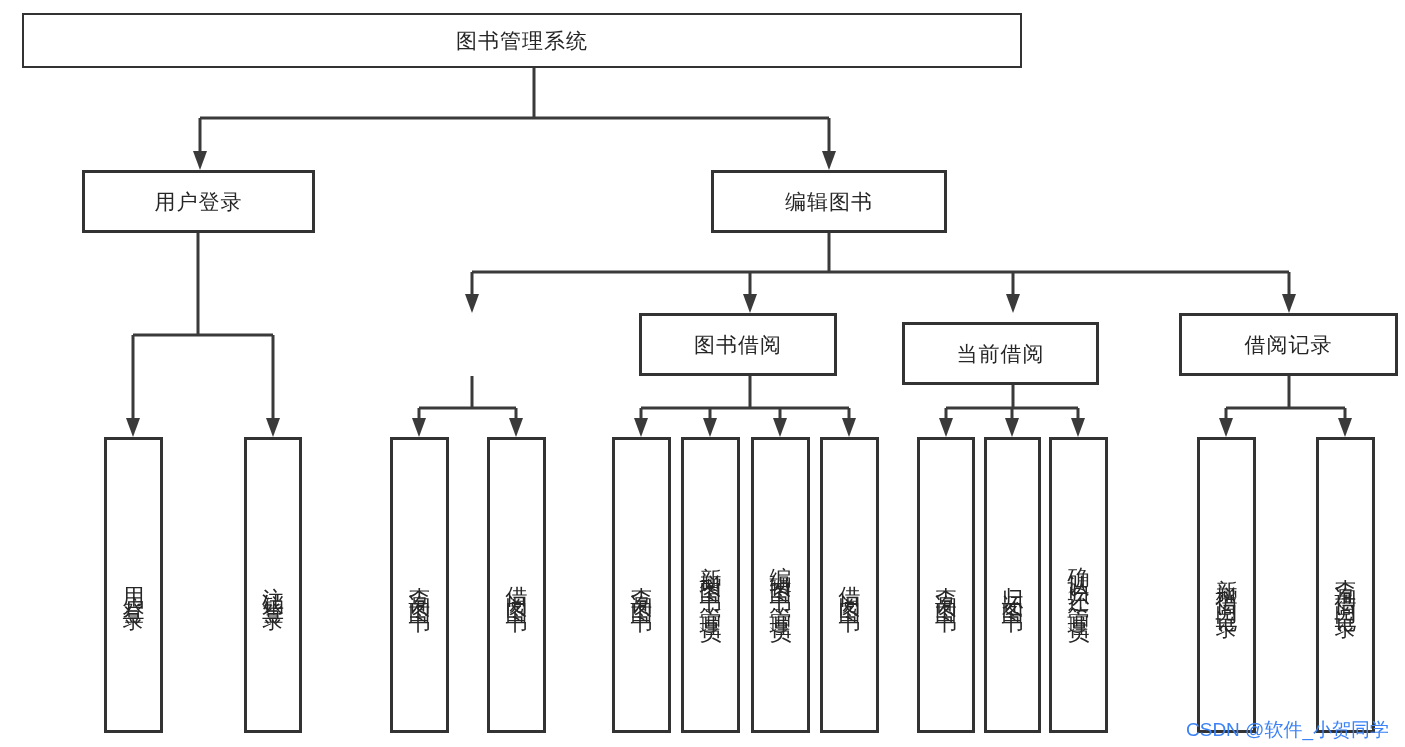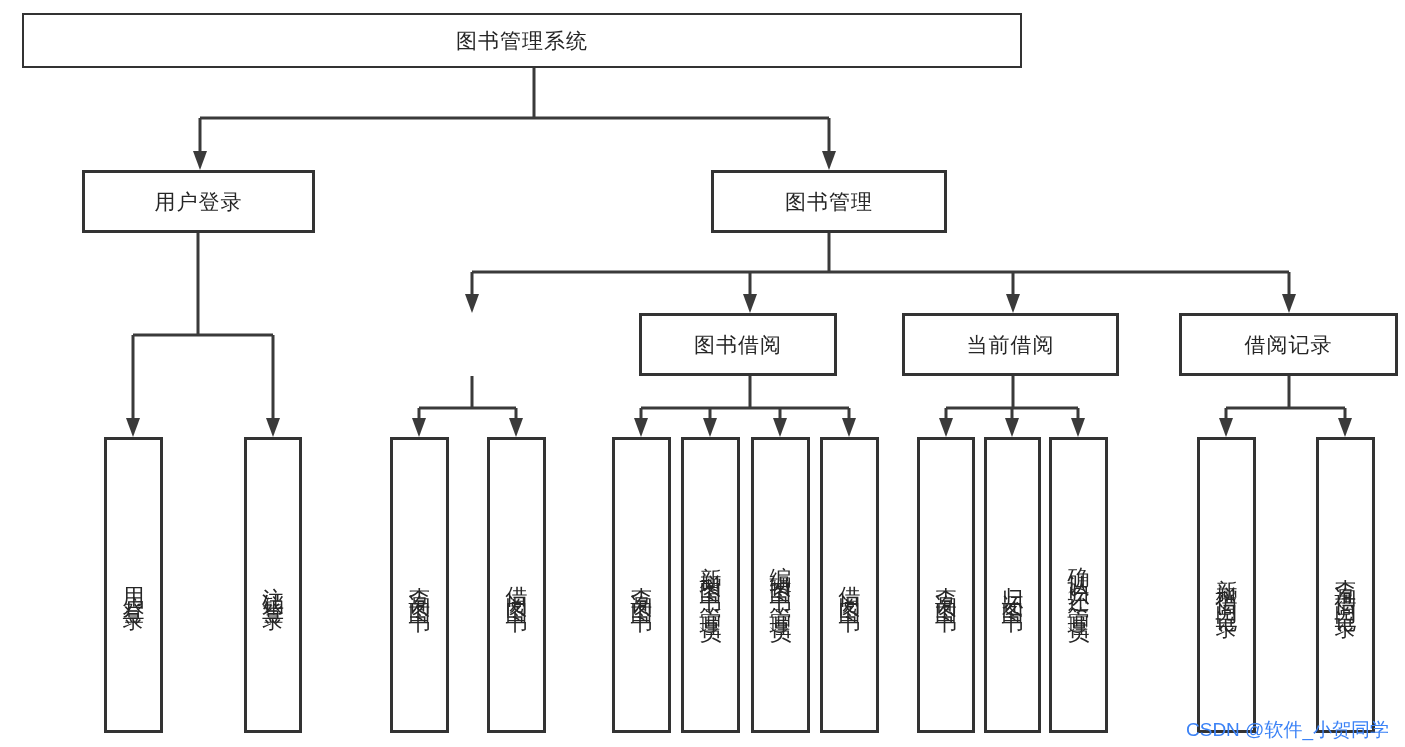--- a/index.html
+++ b/index.html
@@ -99,27 +99,27 @@
   </svg>
 
   <div class="node root" style="left:22px;top:13px;width:1000px;height:55px">
     <span class="hlabel">图书管理系统</span>
   </div>
 
   <div class="node" style="left:82px;top:170px;width:233px;height:63px">
     <span class="hlabel">用户登录</span>
   </div>
   <div class="node" style="left:711px;top:170px;width:236px;height:63px">
-    <span class="hlabel">图书管理</span>
+    <span class="hlabel">编辑图书</span>
   </div>
 
   <div class="node" style="left:639px;top:313px;width:198px;height:63px">
     <span class="hlabel">图书借阅</span>
   </div>
-  <div class="node" style="left:902px;top:313px;width:217px;height:63px">
+  <div class="node" style="left:902px;top:322px;width:197px;height:63px">
     <span class="hlabel">当前借阅</span>
   </div>
   <div class="node" style="left:1179px;top:313px;width:219px;height:63px">
     <span class="hlabel">借阅记录</span>
   </div>
 
   <div class="node leaf" style="left:104px;top:437px;width:59px;height:296px">
     <span class="vtext">用户登录</span>
   </div>
   <div class="node leaf" style="left:244px;top:437px;width:58px;height:296px">

